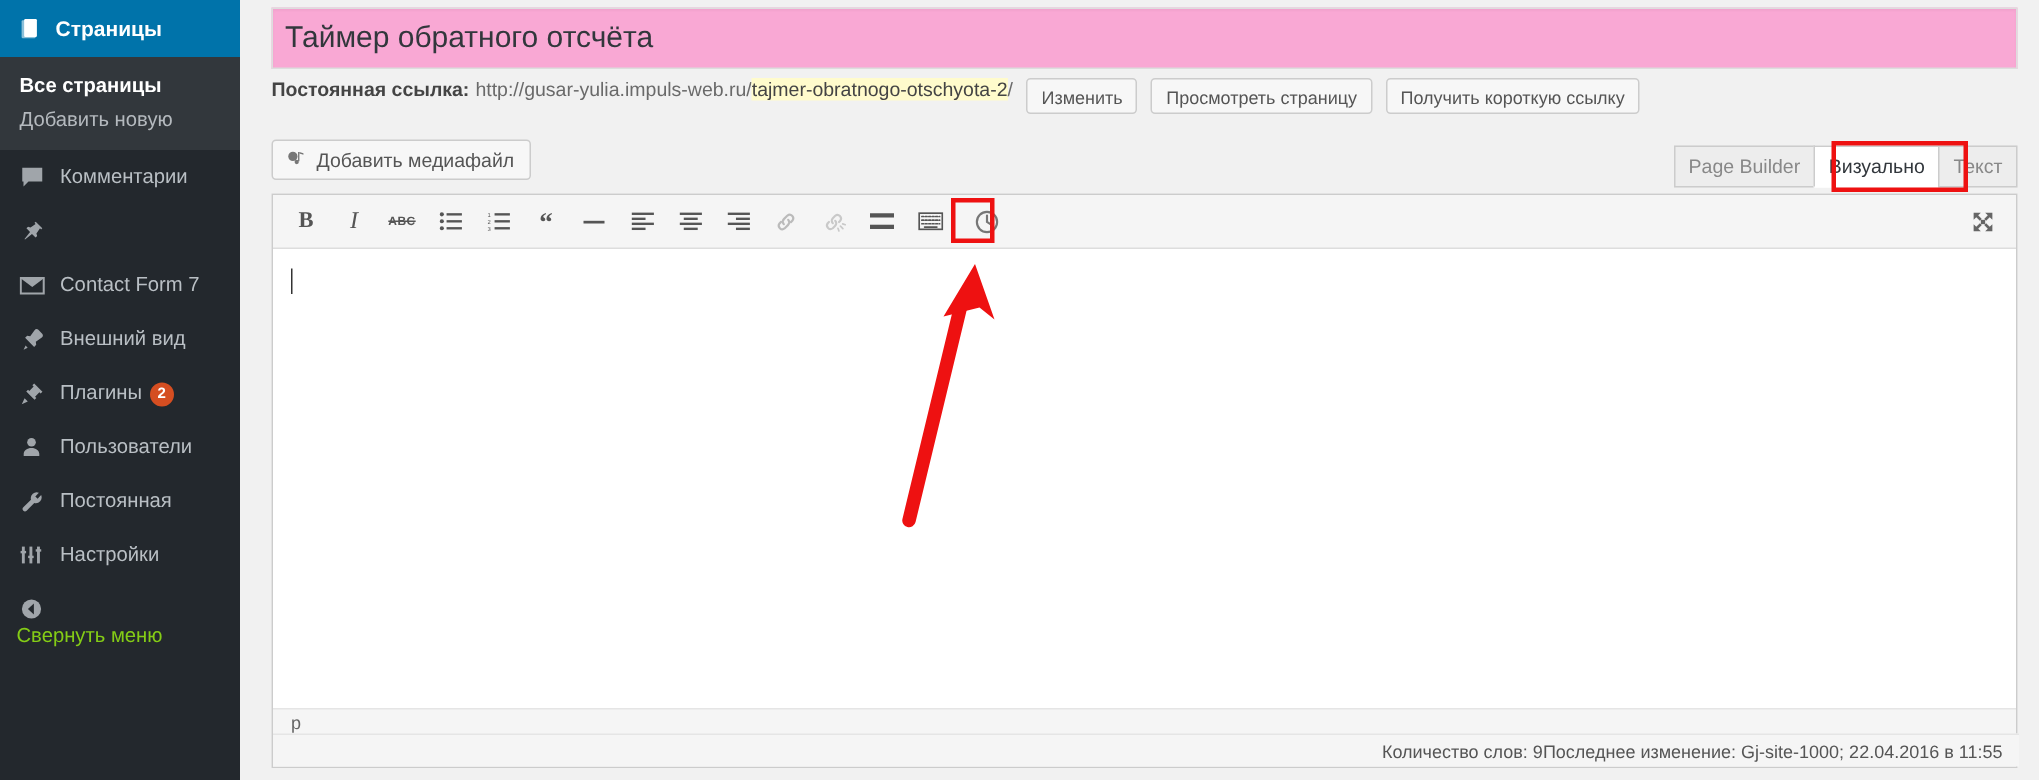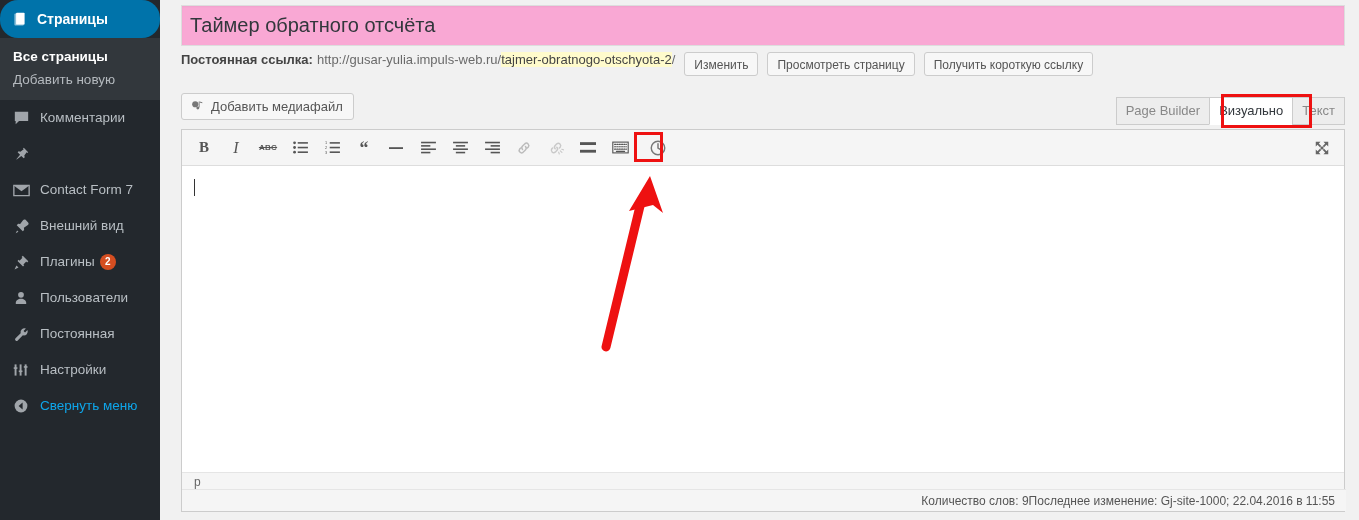--- a/index.html
+++ b/index.html
@@ -23,21 +23,20 @@
   }
   .menu-top {
     position: relative;
     height: 38px;
     background: #0073aa;
     color: #fff;
     display: flex; align-items: center;
     padding-left: 11px;
     font-weight: 600;
     font-size: 14px;
-    border-radius: 18px;
   }
   .menu-top::after {
     content: "";
     position: absolute;
     right: -8px; top: 11px;
     width: 0; height: 0;
     border-top: 8px solid transparent;
     border-bottom: 8px solid transparent;
     border-left: 8px solid #f1f1f1;
   }
@@ -79,21 +78,22 @@
     font-weight: bold;
     line-height: 15px;
     min-width: 16px;
     height: 16px;
     text-align: center;
     padding: 0 4px;
     margin-left: 5px;
     vertical-align: 1px;
   }
   .collapse {
-    color: #0ea5e9;
+    color: #84cc16;
+    flex-direction: column;
   }
 
   
   #main {
     position: absolute; left: 160px; top: 0;
     width: 1199px; height: 520px;
     background: #f1f1f1;
   }
   #title-wrap {
     position: absolute; left: 21px; top: 5px;

